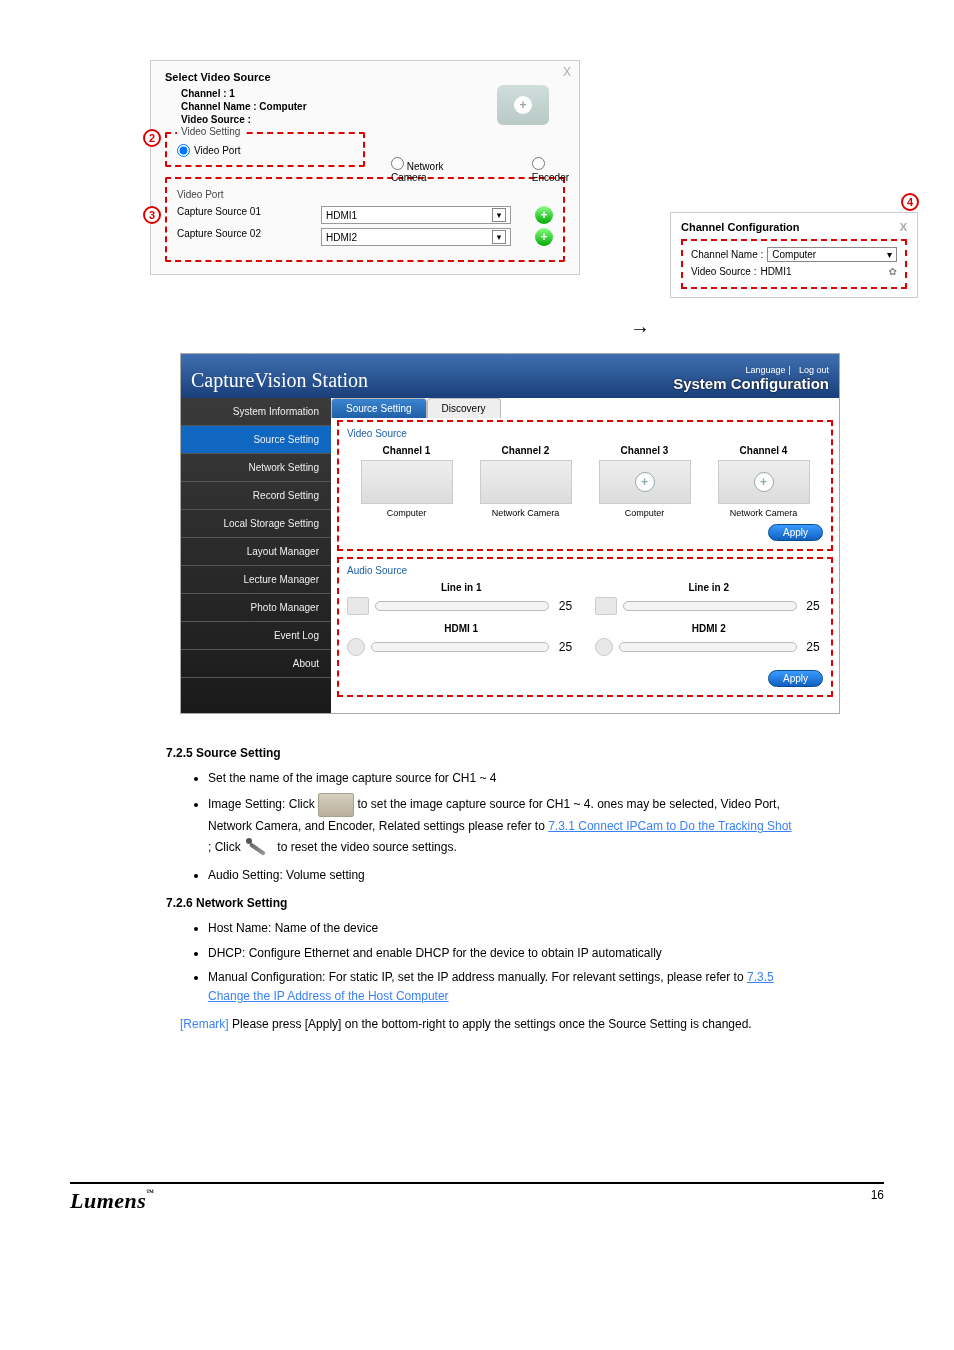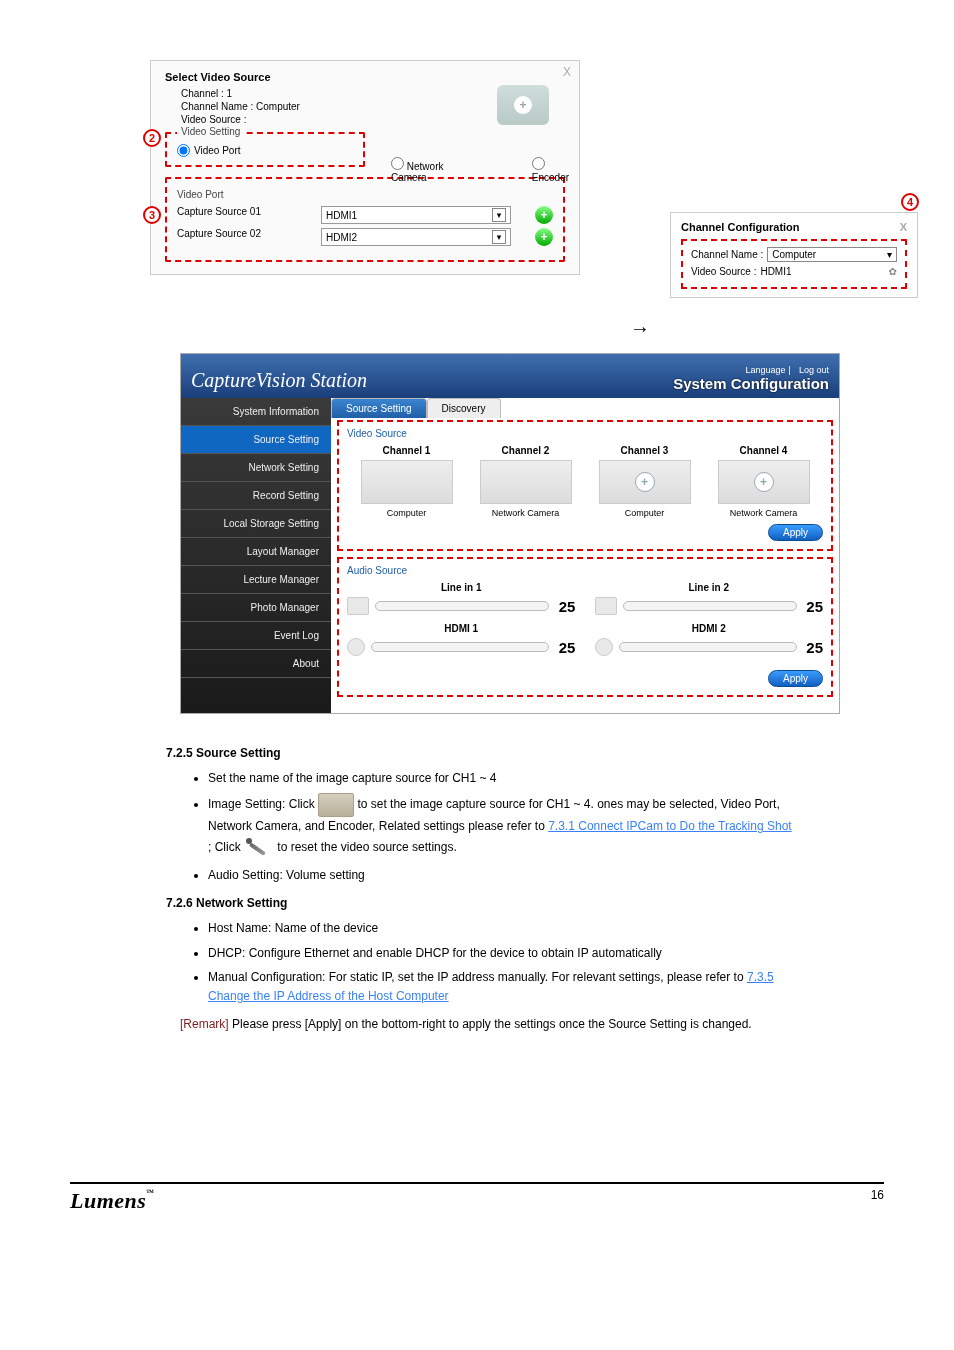--- a/index.html
+++ b/index.html
@@ -3,21 +3,21 @@
 <meta charset="utf-8">
 <style>
   * { box-sizing: border-box; margin: 0; padding: 0; }
   body { font-family: Arial, sans-serif; background: #fff; width: 954px; margin: 0 auto; font-size: 12px; color: #000; }
   .page { padding: 60px 70px 20px 70px; position: relative; }
 
   
   .dlg { border: 1px solid #ccc; background: #fafafa; width: 430px; margin-left: 80px; position: relative; padding: 10px 14px 12px 14px; }
   .dlg-close { position: absolute; top: 4px; right: 8px; color: #aaa; cursor: pointer; }
   .dlg-title { font-size: 11px; font-weight: bold; }
-  .dlg-info { font-size: 10px; margin: 4px 0 6px 16px; line-height: 1.3; }
+  .dlg-info { font-size: 10px; margin: 4px 0 6px 16px; line-height: 1.3; font-weight: bold; }
   .dlg-thumb { position: absolute; top: 24px; right: 30px; width: 52px; height: 40px; border-radius: 6px; background: linear-gradient(#d0dedb,#b8c9c6); display:flex; align-items:center; justify-content:center;}
   .plus-c { width:18px;height:18px;border-radius:50%;background:#fff;color:#9a9;display:flex;align-items:center;justify-content:center;font-weight:bold;}
   .dash-red { border: 2px dashed #d00; border-radius: 2px; }
   .fieldset { position: relative; margin-top: 4px; padding: 10px 10px 8px 10px; }
   .fs-legend { position: absolute; top: -8px; left: 10px; background: #fafafa; padding: 0 4px; font-size: 10px; color: #444; }
   .radio-row { display: flex; gap: 60px; font-size: 10px; align-items: center; }
   .radio-row label { display: flex; align-items: center; gap: 4px; }
   .vp-block { margin-top: 10px; padding: 10px; }
   .vp-title { font-size: 10px; color: #444; margin-bottom: 6px; }
   .cap-row { display: flex; align-items: flex-start; gap: 24px; margin-bottom: 4px; }
@@ -38,21 +38,21 @@
   .marker.m4 { top: -20px; right: -2px; left:auto;}
   .arrow-right { position:absolute; left: 560px; top: 255px; font-size: 20px;}
 
   
   .bul { list-style: disc; margin: 20px 0 8px 130px; font-size: 12px; }
   .bul li { margin-bottom: 8px; line-height: 1.4; color: #fff;  height: 6px;}
 
   
   .cvs { margin: 10px 0 0 110px; width: 660px; border: 1px solid #aaa; }
   .cvs-header { background: linear-gradient(#3f6fb0,#1a3f7a); color: #fff; padding: 6px 10px; display: flex; justify-content: space-between; align-items: flex-end; height: 44px;}
-  .cvs-title { font-size: 20px; font-style: italic; font-family: Georgia, serif;}
+  .cvs-title { font-size: 20px; font-family: Georgia, serif;}
   .cvs-links { text-align: right; font-size: 9px; }
   .cvs-links .row1 span { margin-left: 6px; }
   .cvs-links .row2 { font-size: 15px; font-weight: bold; text-shadow: 0 0 2px #000;}
   .cvs-body { display: flex; background: #fff; }
   .cvs-nav { width: 150px; background: linear-gradient(#3a3a3a,#1a1a1a); padding: 0; }
   .cvs-nav div { color: #eee; font-size: 10px; text-align: right; padding: 8px 12px; border-bottom: 1px solid #555; cursor: pointer; }
   .cvs-nav div.active { background: #1067c2; }
   .cvs-main { flex:1; padding: 0 0 10px 0;}
   .tabs { display:flex; }
   .tab { font-size:10px; padding:4px 14px; border:1px solid #bbb; border-bottom:none; background:#eee; border-radius:4px 4px 0 0;}
@@ -66,31 +66,31 @@
   .ch .thumb .plus { width:20px;height:20px;border-radius:50%;background:#fff;border:1px solid #9aa;color:#8aa;font-weight:bold;display:flex;align-items:center;justify-content:center;}
   .ch .cap { font-size:9px; margin-top:4px;}
   .apply { float:right; background: linear-gradient(#3a9cff,#1060c0); color:#fff; font-size:10px; padding:2px 14px; border-radius:10px; border:1px solid #0a4a90; margin-top:6px;}
   .audio-row { display:flex; justify-content:space-between; margin-bottom:8px;}
   .audio-col { width: 48%; text-align:center;}
   .audio-col .tt { font-size:10px; font-weight:bold; margin-bottom:4px;}
   .slider-wrap { display:flex; align-items:center; gap:6px; }
   .slider-wrap .icon { width:22px;height:18px;background:#e8e8e8;border:1px solid #ccc;border-radius:2px;}
   .slider-wrap .icon.round { border-radius:50%; width:18px;height:18px;}
   .slider { flex:1; height:10px; border:1px solid #bbb; border-radius:6px; background:#f4f4f4;}
-  .slider-val { font-size:15px; font-weight:bold; width:20px;text-align:right;}
+  .slider-val { font-size:12px; font-weight:normal; width:20px;}
   .clearfix::after{content:"";display:block;clear:both;}
 
   
   .sec { margin: 30px 90px 0 110px; font-size: 12px; line-height: 1.55; }
   .sec h3 { font-size: 12px; margin: 10px 0 6px -14px; }
   .sec ul { list-style: disc; margin-left: 28px; }
   .sec ul li { margin-bottom: 6px; }
   .link-u { text-decoration: underline; color: #3b82f6; }
   .rmk { margin-top: 10px; margin-bottom: 8px;}
-  .rmk .tag { color: #7f1d1d; }
+  .rmk .tag { color: #3b82f6; }
   .mic-icon { display:inline-block; width:30px; height:24px; vertical-align:middle; position:relative;}
   .mic-icon::before { content:""; position:absolute; left:2px; top:2px; width:6px;height:6px; background:#555; border-radius:50%;}
   .mic-icon::after { content:""; position:absolute; left:6px; top:6px; width:18px; height:4px; background:linear-gradient(90deg,#666,#999); transform:rotate(35deg); transform-origin:left center; border-radius:2px;}
   .dev-icon { display:inline-block; width:36px; height:24px; vertical-align:middle; background:linear-gradient(#d6cfc0,#b8b09a); border:1px solid #a8a088; border-radius:2px;}
 
   
   .footer { margin: 120px 70px 0 70px; border-top: 2px solid #000; display:flex; justify-content:space-between; padding-top:4px;}
   .logo { font-family: Georgia, 'Times New Roman', serif; font-weight: bold; font-style: italic; font-size: 22px; letter-spacing: 0.5px;}
   .logo .tm { font-size:8px; vertical-align: top; font-style:normal;}
   .pgnum { font-size: 12px;}

